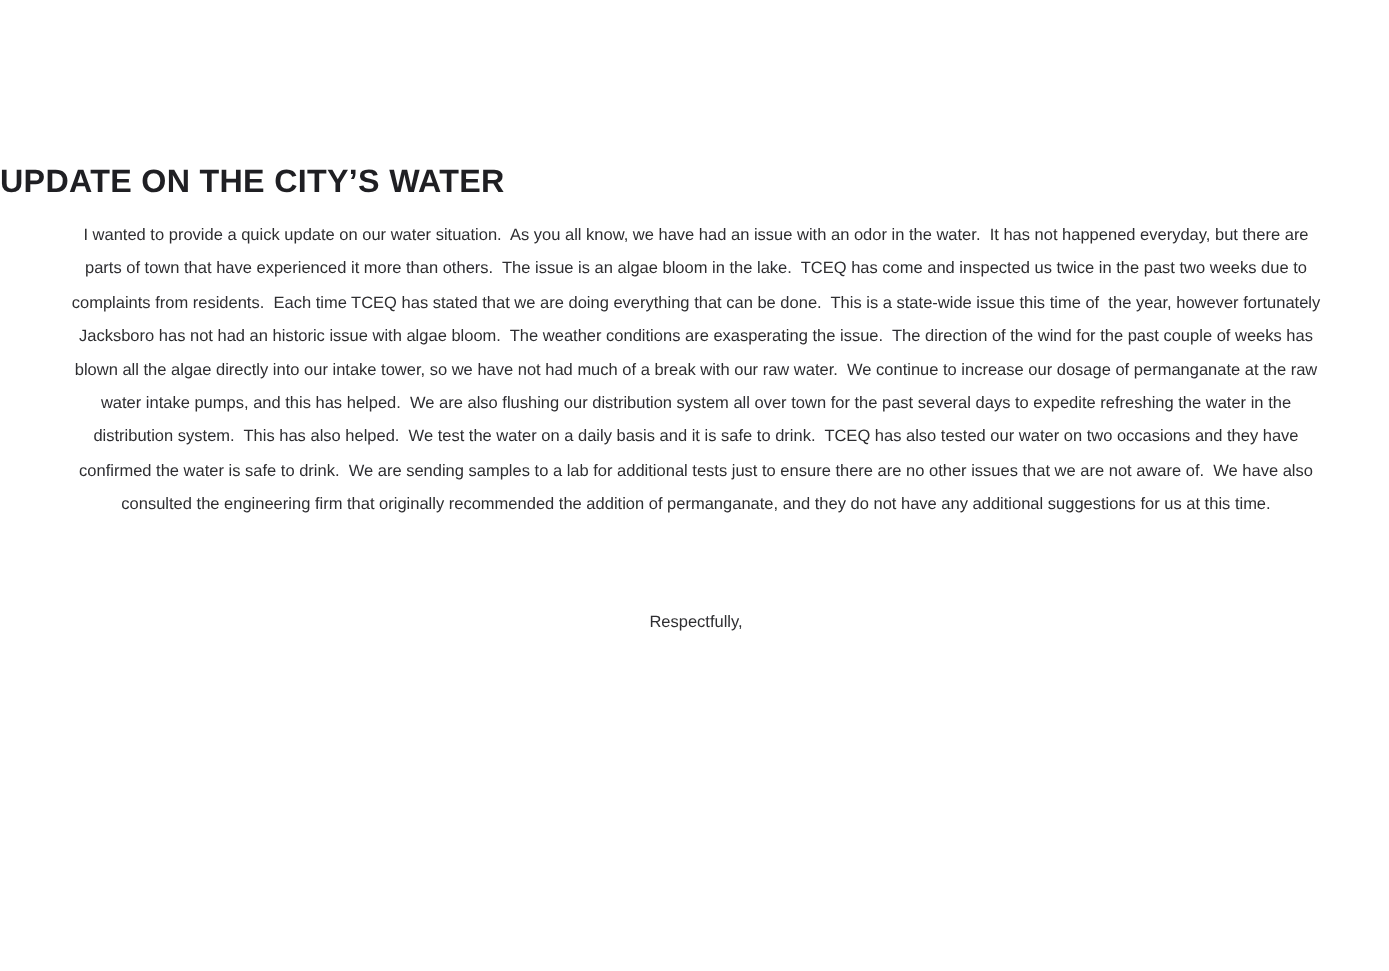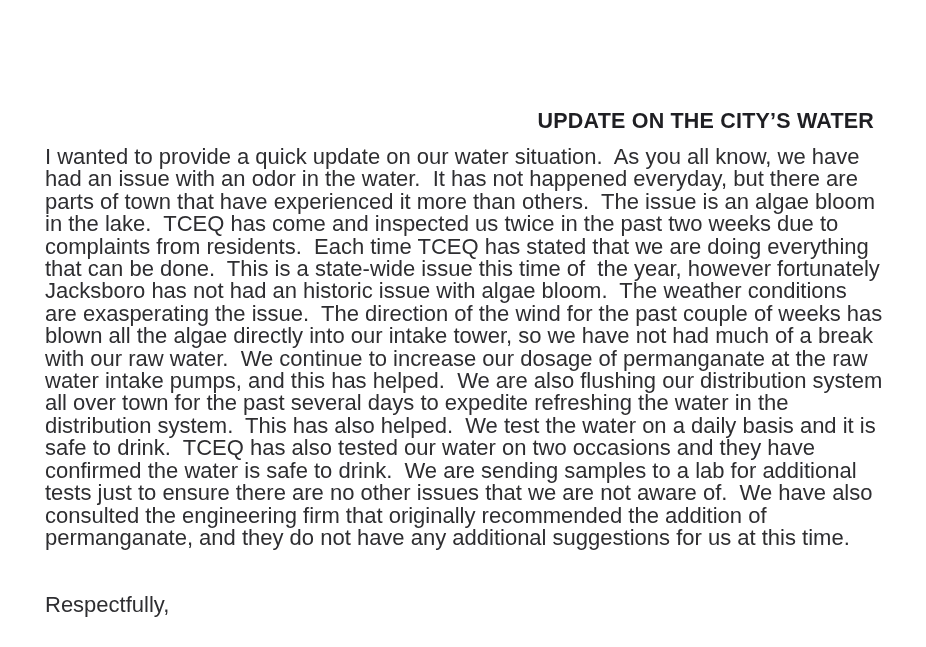--- a/index.html
+++ b/index.html
@@ -22,51 +22,51 @@
     height: 647px;
     background: #ffffff;
     box-sizing: border-box;
   }
 
   .doc-title {
     position: absolute;
     top: 96px;
     left: 0;
     width: 874px;
-    text-align: right;
+    text-align: left;
     font-family: "Liberation Sans", sans-serif;
     font-size: 21.5px;
     font-weight: bold;
     letter-spacing: 0.2px;
     color: #1f1f23;
     line-height: 1.1;
   }
 
   .body-block {
     position: absolute;
     top: 146px;
     left: 45px;
     width: 838px;
-    font-size: 22px;
+    font-size: 11px;
     line-height: 22.4px;
     color: #2e2e31;
-    text-align: left;
+    text-align: center;
   }
 
   .para {
     margin: 0;
     white-space: pre-wrap;
   }
 
   .para-gap {
     height: 22.4px;
   }
 
   .sig-line {
-    margin: 0;
+    margin: 12px;
     white-space: pre-wrap;
   }
 </style>
 </head>
 <body>
 
 <div class="page">
 
   <h1 class="doc-title">UPDATE ON THE CITY’S WATER</h1>
 

